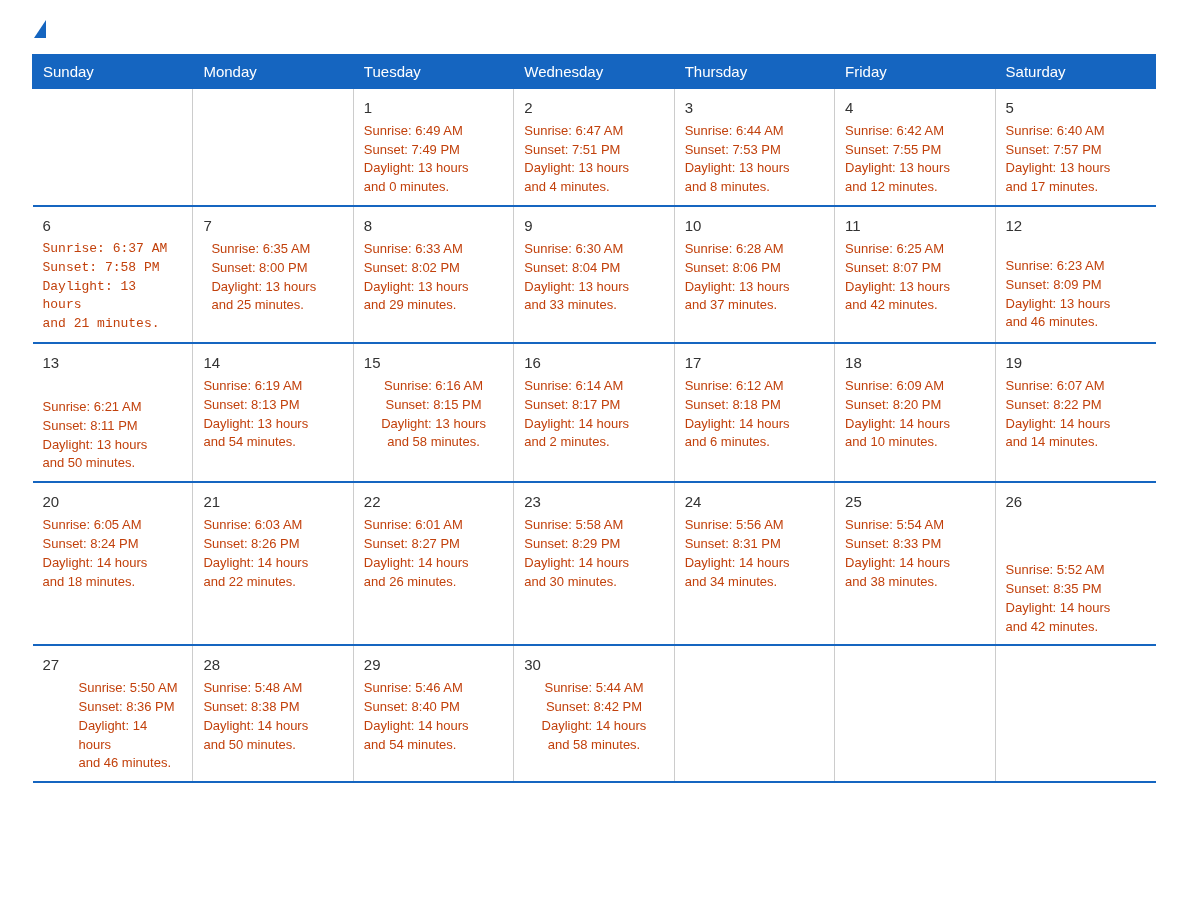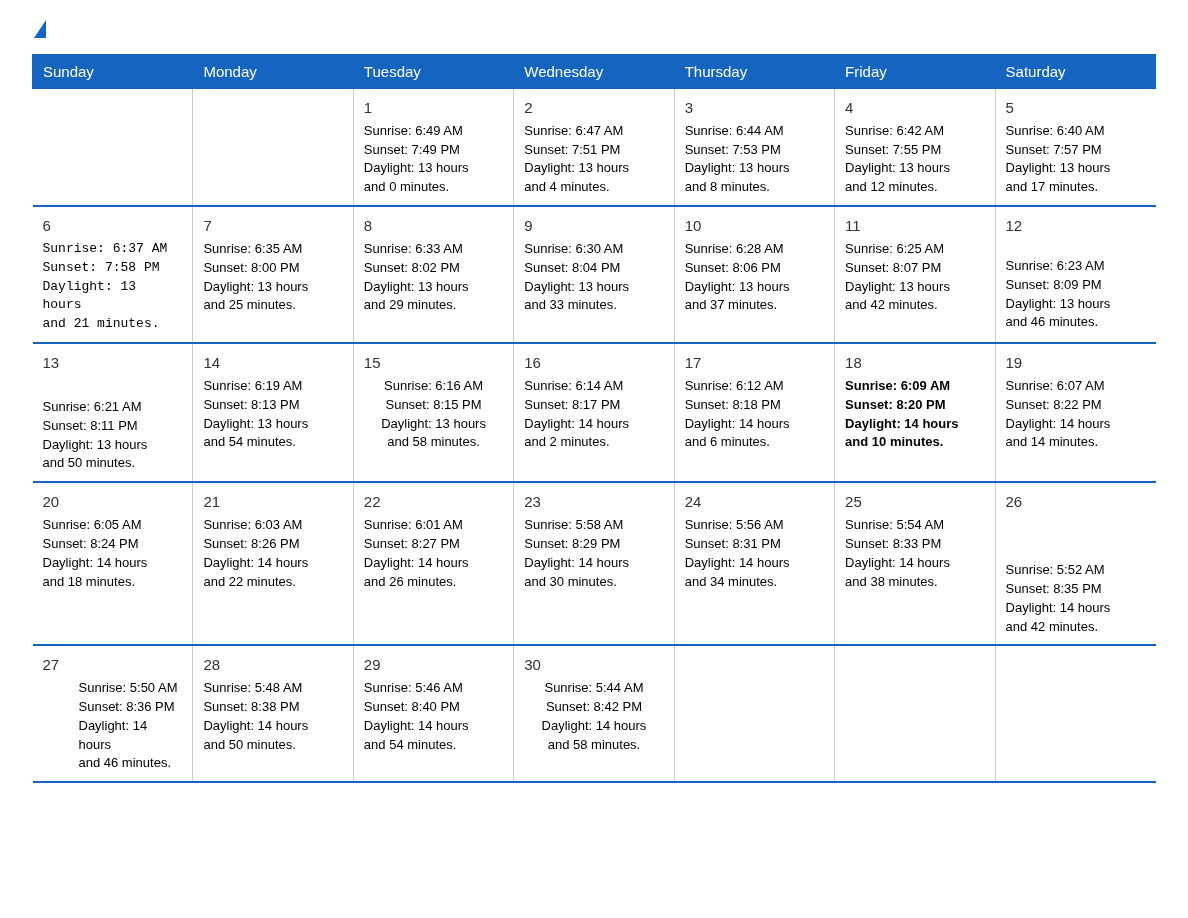--- a/index.html
+++ b/index.html
@@ -91,21 +91,21 @@
       border-right: none;
     }
     .day-num {
       font-size: 15px;
       font-weight: normal;
       display: block;
       margin-bottom: 3px;
     }
     .day-info {
       font-size: 13px;
-      color: #000000;
+      color: #c2410c;
     }
     .empty-cell {
       background: #fff;
     }
   </style>
 </head>
 <body>
 
 <div class="header">
   <div class="logo">
@@ -176,21 +176,21 @@
       <tr>
         <td>
           <span class="day-num">6</span>
           <div class="day-info" style="white-space: pre-line; font-family: Liberation Mono, monospace;">Sunrise: 6:37 AM
 Sunset: 7:58 PM
 Daylight: 13 hours
 and 21 minutes.</div>
         </td>
         <td>
           <span class="day-num">7</span>
-          <div class="day-info" style="white-space: pre-line;">Sunrise: 6:35 AM
+          <div class="day-info" style="white-space: pre-line; margin-left: 8px;">Sunrise: 6:35 AM
 Sunset: 8:00 PM
 Daylight: 13 hours
 and 25 minutes.</div>
         </td>
         <td>
           <span class="day-num">8</span>
           <div class="day-info" style="white-space: pre-line;">Sunrise: 6:33 AM
 Sunset: 8:02 PM
 Daylight: 13 hours
 and 29 minutes.</div>
@@ -255,21 +255,21 @@
         </td>
         <td>
           <span class="day-num">17</span>
           <div class="day-info" style="white-space: pre-line;">Sunrise: 6:12 AM
 Sunset: 8:18 PM
 Daylight: 14 hours
 and 6 minutes.</div>
         </td>
         <td>
           <span class="day-num">18</span>
-          <div class="day-info" style="white-space: pre-line; font-weight: bold;">Sunrise: 6:09 AM
+          <div class="day-info" style="white-space: pre-line;">Sunrise: 6:09 AM
 Sunset: 8:20 PM
 Daylight: 14 hours
 and 10 minutes.</div>
         </td>
         <td>
           <span class="day-num">19</span>
           <div class="day-info" style="white-space: pre-line;">Sunrise: 6:07 AM
 Sunset: 8:22 PM
 Daylight: 14 hours
 and 14 minutes.</div>

